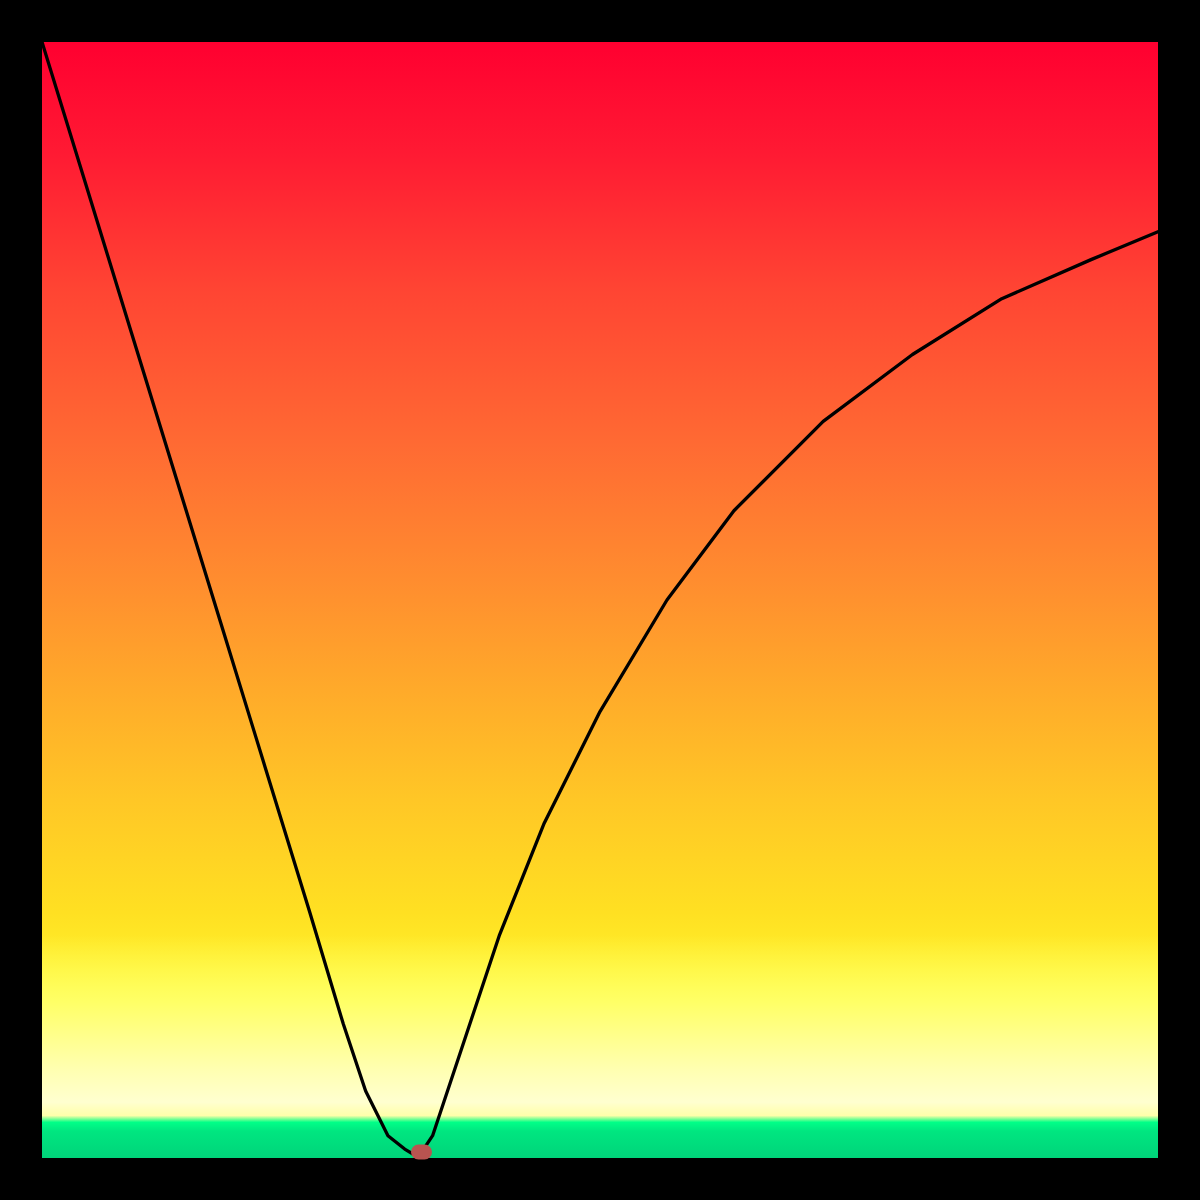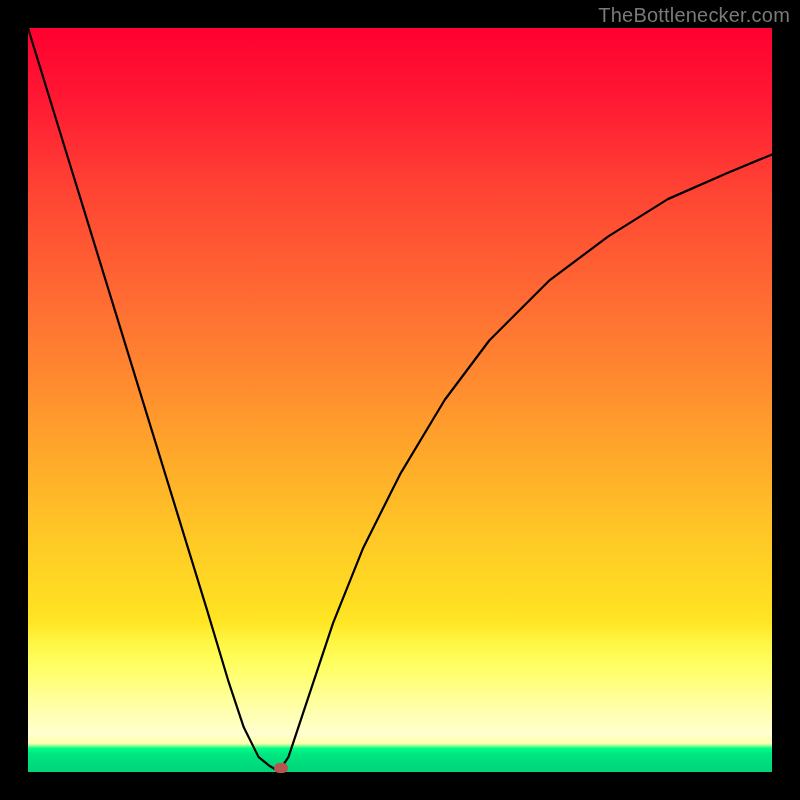--- a/index.html
+++ b/index.html
@@ -88,14 +88,13 @@
 
 <div class="frame">
 
   <div class="plot">
     <svg class="curve" viewBox="0 0 744 744" preserveAspectRatio="none">
       <path id="curve-path" fill="none" stroke="#000" stroke-width="2.2" stroke-linejoin="round" stroke-linecap="round" d="M0.00 0.00 L29.76 96.72 L59.52 193.44 L89.28 290.16 L119.04 386.88 L148.80 483.60 L178.56 580.32 L200.88 654.72 L215.76 699.36 L230.64 729.12 L241.80 738.05 L249.24 742.51 L252.96 740.28 L260.40 729.12 L267.84 706.80 L282.72 662.16 L305.04 595.20 L334.80 520.80 L372.00 446.40 L416.64 372.00 L461.28 312.48 L520.80 252.96 L580.32 208.32 L639.84 171.12 L699.36 145.08 L744.00 126.48"></path>
     </svg>
     <div class="marker" id="min-marker" style="left: 252.96px; top: 740.28px;"></div>
   </div>
 
-  <div class="watermark">TheBottlenecker.com</div>
 </div>
 
 </body></html>

